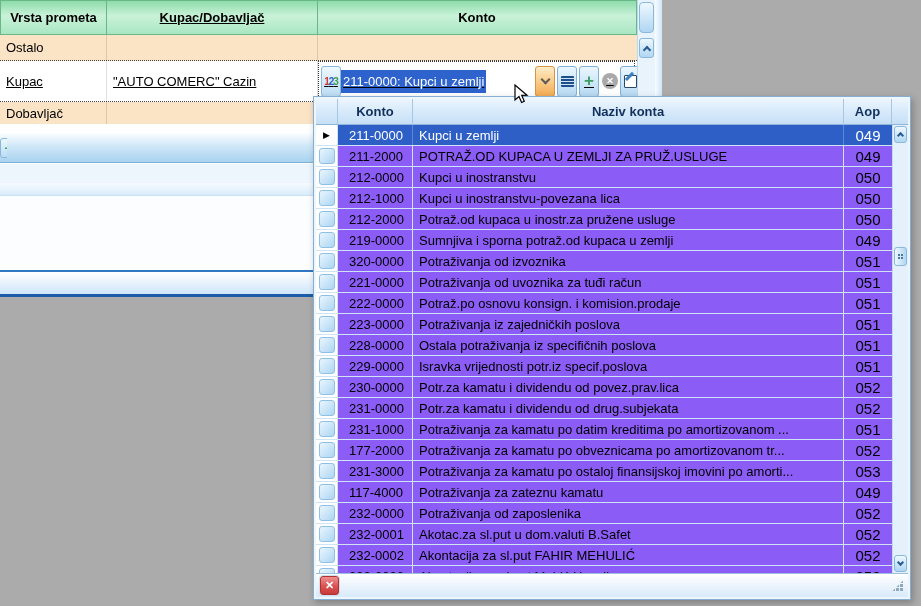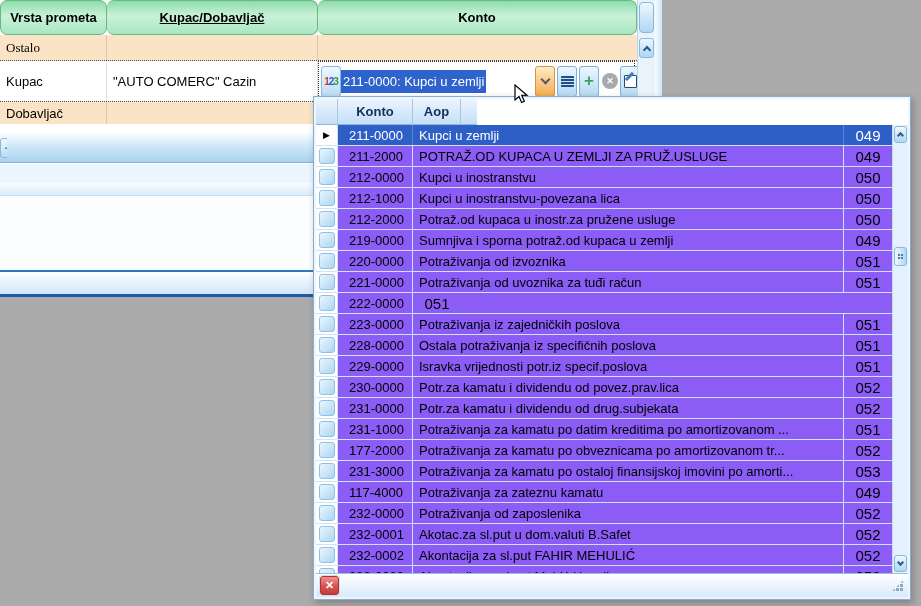--- a/index.html
+++ b/index.html
@@ -9,28 +9,28 @@
   .stage { position:absolute; left:0; top:0; width:921px; height:606px; background:#ababab; }
 
   
   .main-window { position:absolute; left:0; top:0; width:662px; height:297px; background:#ffffff; }
 
   .grid-header { position:absolute; left:0; top:0; width:637px; height:35px; display:flex; }
   .gh-cell {
     background:linear-gradient(180deg,#8edcab 0%,#c9f2d8 45%,#a9e6c2 100%);
     border-right:1px solid #69b787; border-top:1px solid #69b787; border-bottom:1px solid #69b787;
     display:flex; align-items:center; justify-content:center;
-    font-size:13px; font-weight:bold; color:#000;border-radius:7px;
+    font-size:13px; font-weight:bold; color:#000;
   }
   .gh-cell:first-child { border-left:1px solid #69b787; }
   .gh-c1 { width:107px; } .gh-c2 { width:211px;text-decoration:underline; } .gh-c3 { width:319px; }
 
   .grid-row { position:absolute; left:0; width:637px; display:flex; border-bottom:1px dotted #444; }
-  .row-ostalo    { top:35px; height:26px; background:#fbe3c5;font-family:Liberation Serif, serif; }
-  .row-kupac     { top:61px; height:41px; background:#ffffff; }
+  .row-ostalo    { top:35px; height:26px; background:#fbe3c5; }
+  .row-kupac     { top:61px; height:41px; background:#ffffff;text-decoration:underline; }
   .row-dobavljac { top:102px; height:22px; background:#fbe3c5; border-bottom:none; }
   .gr-cell { font-size:13px; color:#000; display:flex; align-items:center; padding-left:6px;
              border-right:1px solid rgba(0,0,0,0.12); overflow:hidden; white-space:nowrap; }
   .gr-c1 { width:107px; } .gr-c2 { width:211px; } .gr-c3 { width:319px; border-right:none; padding-left:0; }
 
   
   .konto-editor { position:relative; width:319px; height:41px; display:flex; align-items:center; padding:4px 3px; }
   .focus-outline { position:absolute; left:0; top:0; right:2px; bottom:0; border:1px dotted #333; pointer-events:none; }
   .btn123 {
     width:20px; height:31px; border:1px solid #8ab8dd; border-radius:3px;
@@ -218,20 +218,21 @@
       </div>
     <div class="main-right-border"></div>
   </div>
 
   <div class="dropdown-panel">
     <div class="dd-inner">
 
       <div class="dd-header">
         <div class="dd-h-cell dd-h-ind"></div>
         <div class="dd-h-cell dd-h-konto">Konto</div>
+        <div class="dd-h-cell dd-h-naziv">Naziv konta</div>
         <div class="dd-h-cell dd-h-aop">Aop</div>
         <div class="dd-h-cell dd-h-cap"></div>
       </div>
 
       <div class="dd-rows" id="dd-rows">
           <div class="dd-row selected">
             <div class="dd-ind">
               <span class="tri">▶</span>
             </div>
             <div class="dd-c-konto">211-0000</div>
@@ -275,37 +276,38 @@
               <div class="ind-btn"></div>
             </div>
             <div class="dd-c-konto">219-0000</div>
             <div class="dd-c-naziv">Sumnjiva i sporna potraž.od kupaca u zemlji</div>
             <div class="dd-c-aop">049</div>
           </div>
           <div class="dd-row">
             <div class="dd-ind">
               <div class="ind-btn"></div>
             </div>
-            <div class="dd-c-konto">220-0000</div>
+            <div class="dd-c-konto">320-0000</div>
             <div class="dd-c-naziv">Potraživanja od izvoznika</div>
             <div class="dd-c-aop">051</div>
           </div>
           <div class="dd-row">
             <div class="dd-ind">
               <div class="ind-btn"></div>
             </div>
             <div class="dd-c-konto">221-0000</div>
             <div class="dd-c-naziv">Potraživanja od uvoznika za tuđi račun</div>
             <div class="dd-c-aop">051</div>
           </div>
           <div class="dd-row">
             <div class="dd-ind">
               <div class="ind-btn"></div>
             </div>
             <div class="dd-c-konto">222-0000</div>
+            <div class="dd-c-naziv">Potraž.po osnovu konsign. i komision.prodaje</div>
             <div class="dd-c-aop">051</div>
           </div>
           <div class="dd-row">
             <div class="dd-ind">
               <div class="ind-btn"></div>
             </div>
             <div class="dd-c-konto">223-0000</div>
             <div class="dd-c-naziv">Potraživanja iz zajedničkih poslova</div>
             <div class="dd-c-aop">051</div>
           </div>

